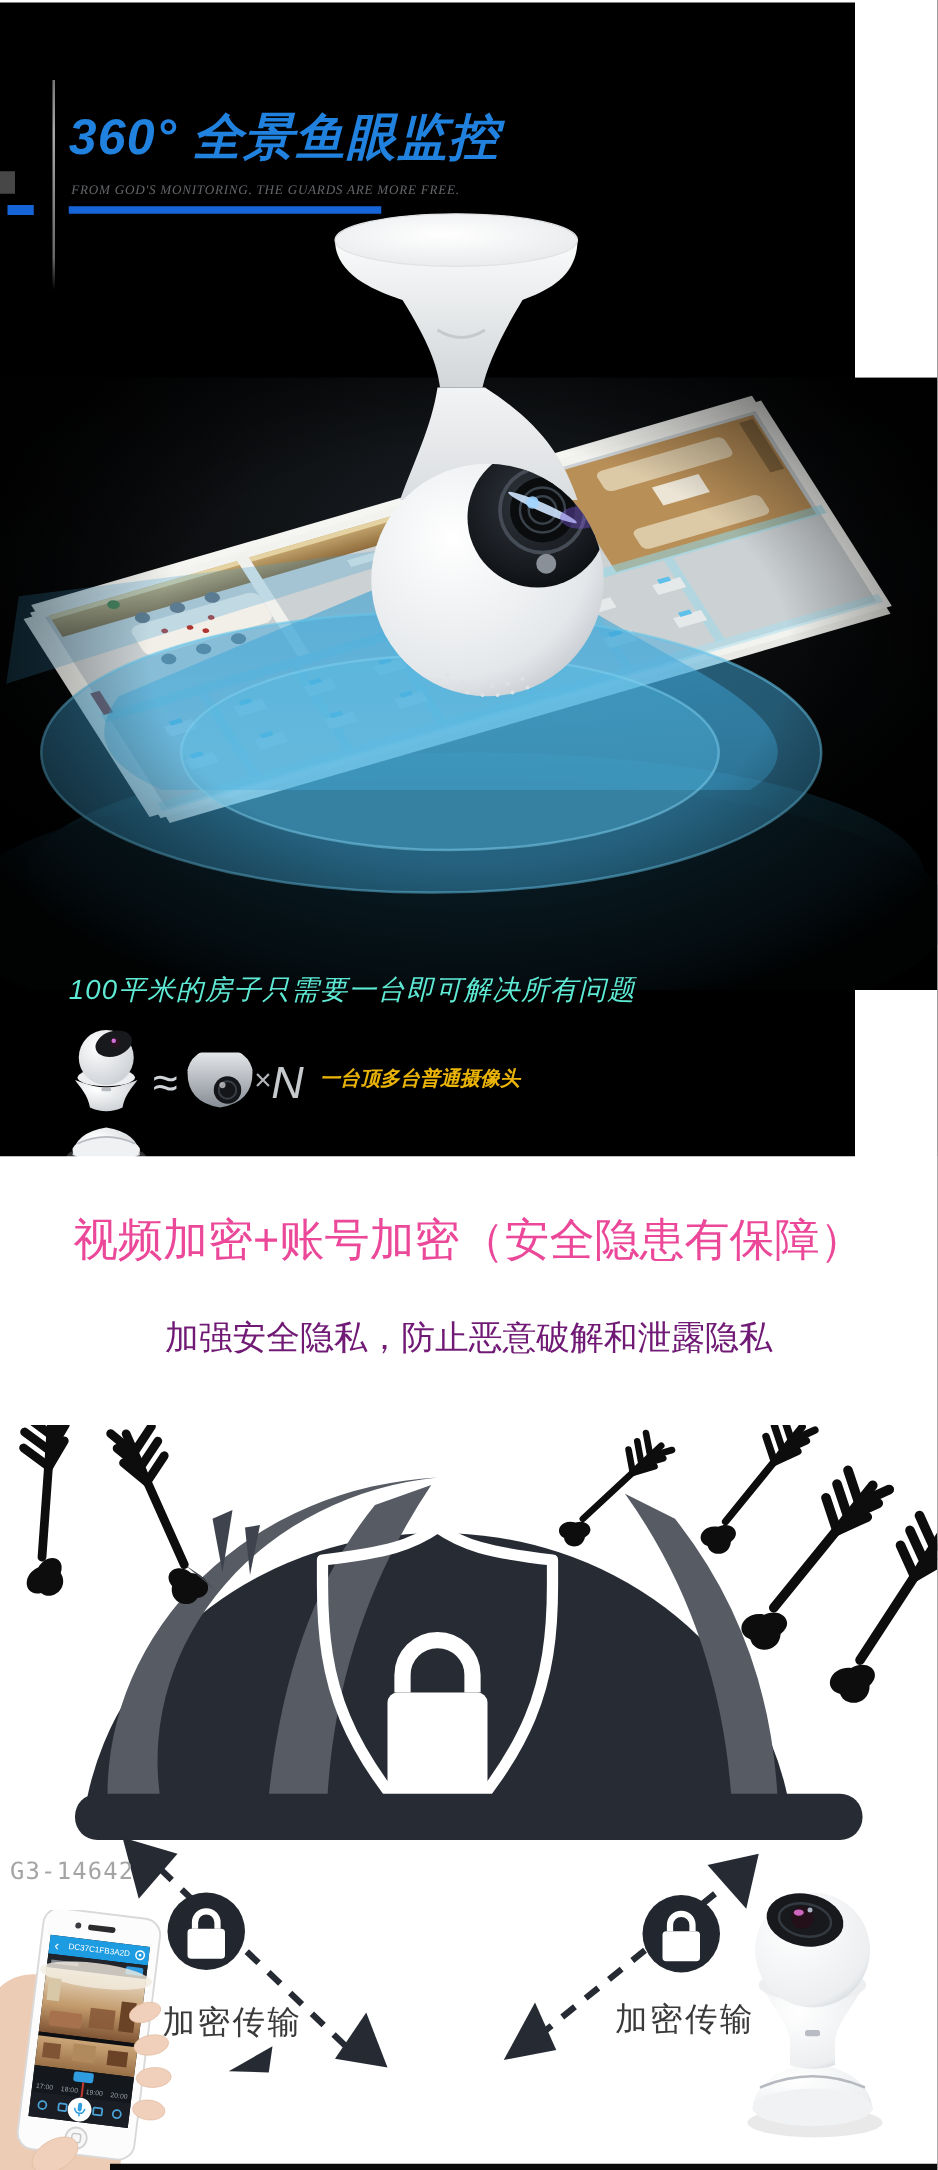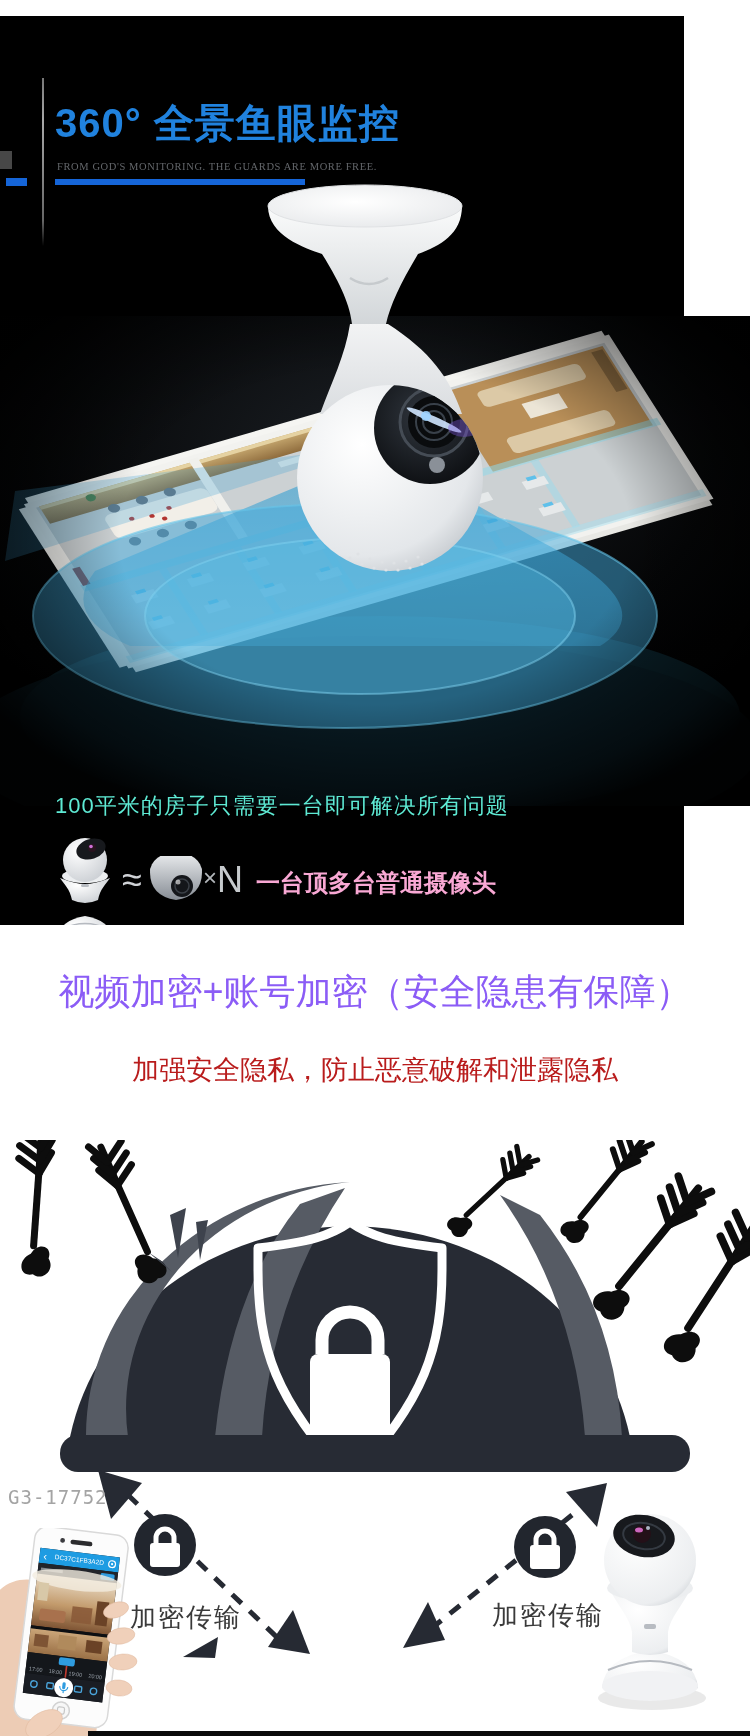--- a/index.html
+++ b/index.html
@@ -1,39 +1,39 @@
 <!DOCTYPE html>
 <html><head>
 <meta charset="utf-8">
 <style>
   html,body{margin:0;padding:0;background:#555;}
   #stage{position:relative;width:750px;height:1736px;margin:0 auto;background:#fff;overflow:hidden;
          font-family:"Liberation Sans", sans-serif;}
   .abs{position:absolute;}
   
-  #sec-dark{position:absolute;left:0;top:16px;width:684px;height:925px;background:#000;}
+  #sec-dark{position:absolute;left:0;top:2px;width:684px;height:925px;background:#000;font-style:italic;}
   #edge-block{left:0;top:135px;width:12px;height:18px;background:#474747;}
   #vline{left:42px;top:62px;width:2px;height:168px;
          background:linear-gradient(#777,#a8a8a8 25%,#666 85%,rgba(0,0,0,0));}
   #blue-dash{left:6px;top:162px;width:21px;height:8px;background:#1565d8;}
   #hero-title{left:55px;top:80px;font-size:40px;font-weight:bold;color:#2082de;letter-spacing:1px;white-space:nowrap;}
   #hero-sub{left:57px;top:124px;font-size:15px;color:#a9abae;letter-spacing:1.2px;white-space:nowrap;}
   #hero-tag{left:57px;top:145px;font-size:10.5px;color:#63666a;letter-spacing:.6px;
             font-family:"Liberation Serif", serif;white-space:nowrap;}
   #hero-underline{left:55px;top:163px;width:250px;height:6px;background:#1565d8;}
   #hero-caption{left:55px;top:775px;font-size:22px;color:#5eead4;letter-spacing:1px;white-space:nowrap;}
   #approx-sym{left:122px;top:843px;font-size:36px;color:#cfd2d6;}
   #times-group{left:203px;top:843px;color:#c6cacd;white-space:nowrap;}
   #times-group .x{font-size:24px;color:#b2b6ba;vertical-align:6px;}
   #times-group .n{font-size:36px;color:#c6cacd;}
-  #compare-label{left:256px;top:851px;font-size:24px;font-weight:bold;color:#f9a8d4;white-space:nowrap;}
+  #compare-label{left:256px;top:851px;font-size:16px;font-weight:bold;color:#eab308;white-space:nowrap;}
   
   #sec-light{position:absolute;left:0;top:925px;width:750px;height:811px;background:#fff;}
-  #sec-headline{left:0;top:968px;width:750px;text-align:center;font-size:36px;color:#8b5cf6;white-space:nowrap;}
-  #sec-subheadline{left:0;top:1052px;width:750px;text-align:center;font-size:27px;color:#b91c1c;}
+  #sec-headline{left:0;top:968px;width:750px;text-align:center;font-size:36px;color:#ec4899;white-space:nowrap;}
+  #sec-subheadline{left:0;top:1052px;width:750px;text-align:center;font-size:27px;color:#701a75;}
   #watermark{left:8px;top:1486px;font-size:19px;letter-spacing:1px;color:#a4a4a4;
              font-family:"DejaVu Sans Mono", monospace;}
   #enc-left{left:130px;top:1600px;font-size:26px;color:#3a3a3a;letter-spacing:2px;}
   #enc-right{left:492px;top:1598px;font-size:26px;color:#3a3a3a;letter-spacing:2px;}
   #bottom-strip{left:88px;top:1731px;width:662px;height:5px;background:#0a0a0a;}
   svg{display:block;}
 </style>
 </head>
 <body>
 
@@ -332,21 +332,21 @@
       <line x1="572" y1="375" x2="432" y2="488" stroke="#262a33" stroke-width="5" stroke-dasharray="13 11"></line>
       <circle cx="545" cy="407" r="31" fill="#22262e"></circle>
       <g>
         <path d="M536,405 L536,400 A9,9 0 0 1 554,400 L554,405" fill="none" stroke="#ffffff" stroke-width="5"></path>
         <rect x="530" y="405" width="30" height="24" rx="3" fill="#ffffff"></rect>
       </g>
       <polygon points="403,508 445,500 428,462" fill="#262a33"></polygon>
     </g>
   </svg>
 
-  <div class="abs" id="watermark">G3-17752</div>
+  <div class="abs" id="watermark">G3-14642</div>
   <div class="abs" id="enc-left">加密传输</div>
   <div class="abs" id="enc-right">加密传输</div>
 
   <svg class="abs" style="left:0;top:1528px" width="165" height="208" viewBox="0 0 165 208">
     <defs>
       <linearGradient id="gRoom" x1="0" y1="0" x2="0" y2="1">
         <stop offset="0%" stop-color="#e9dbc6"></stop>
           <stop offset="55%" stop-color="#c29a6b"></stop>
           <stop offset="100%" stop-color="#7e5434"></stop>
       </linearGradient>

